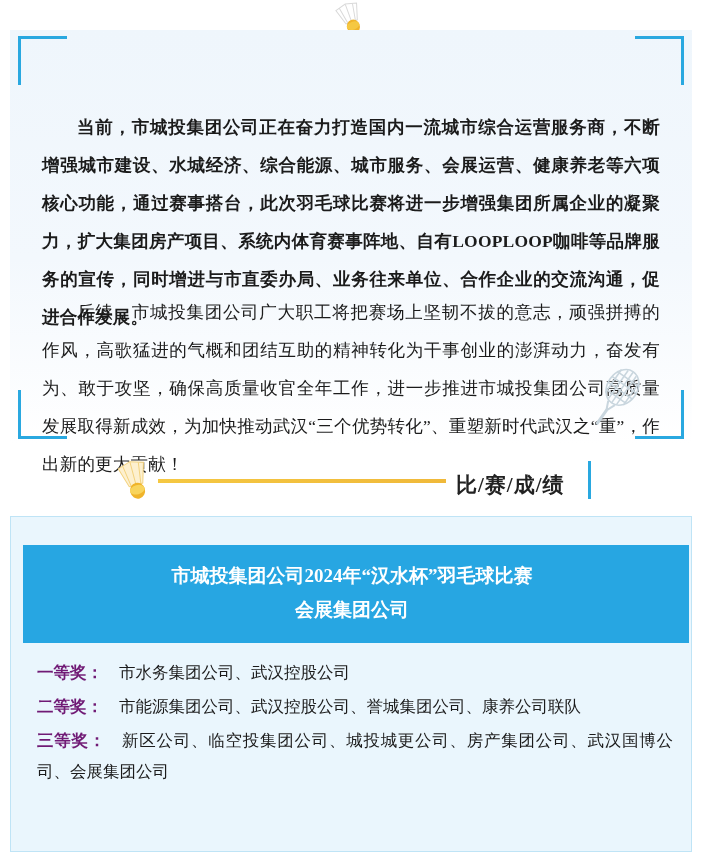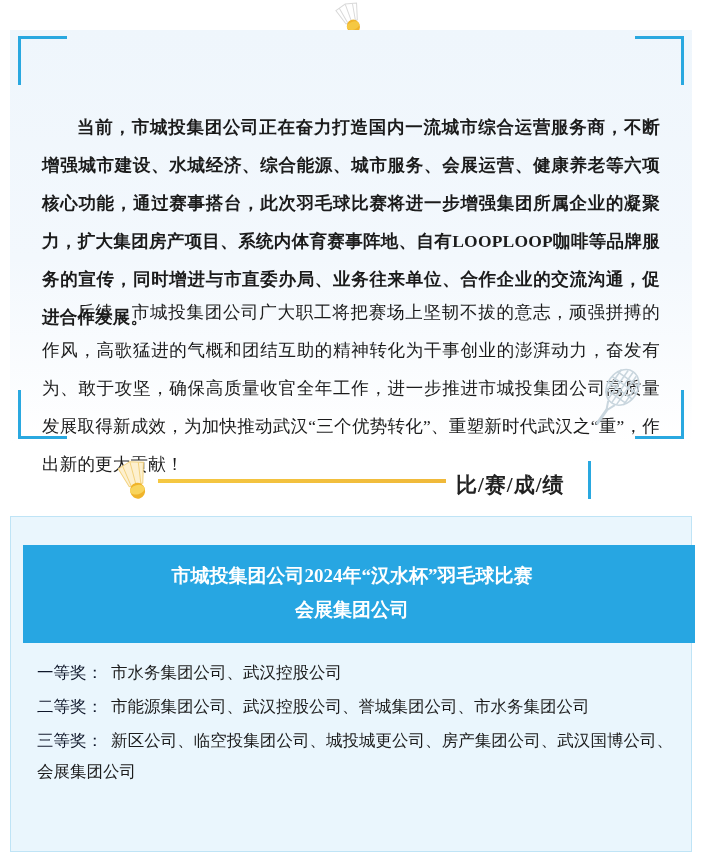--- a/index.html
+++ b/index.html
@@ -128,21 +128,21 @@
     background: #eaf6fd;
     border: 1px solid #bfe4f6;
     box-sizing: border-box;
   }
   .results-title {
     position: absolute;
     left: 12px;
     top: 28px;
     width: 658px;
     background: #27a6e2;
-    padding: 14px 14px 16px 0;
+    padding: 14px 8px 16px 0;
     text-align: center;
     color: #ffffff;
     font-size: 19px;
     font-weight: bold;
     line-height: 34px;
     font-family: "Liberation Serif", serif;
   }
   .results-title .line2 { display: block; }
 
   .awards {
@@ -153,23 +153,23 @@
   }
   .award-row {
     font-size: 16.5px;
     line-height: 31px;
     color: #1b1b1b;
     margin-bottom: 3px;
     font-family: "Liberation Serif", serif;
     text-align: justify;
   }
   .award-label {
-    color: #0f172a;
-    font-weight: normal;
-    margin-right: 8px;
+    color: #701a75;
+    font-weight: bold;
+    margin-right: 16px;
   }
 </style>
 </head>
 <body>
 
 <div class="top-deco">
   <svg class="shuttle-top" viewBox="0 0 42 36">
     <g transform="rotate(-20 21 18)">
       <path d="M10 4 L21 1 L32 4 L27 20 L15 20 Z" fill="#ffffff" stroke="#d9d9d9" stroke-width="1"></path>
       <path d="M14 3 L17 20 M21 1.3 L21 20 M28 3 L25 20" stroke="#d9d9d9" stroke-width="1" fill="none"></path>
@@ -217,19 +217,19 @@
   <div class="results-title">
     <span>市城投集团公司2024年“汉水杯”羽毛球比赛</span>
     <span class="line2">会展集团公司</span>
   </div>
 
   <div class="awards">
     <div class="award-row">
       <span class="award-label">一等奖：</span><span>市水务集团公司、武汉控股公司</span>
     </div>
     <div class="award-row">
-      <span class="award-label">二等奖：</span><span>市能源集团公司、武汉控股公司、誉城集团公司、市水务集团公司</span>
+      <span class="award-label">二等奖：</span><span>市能源集团公司、武汉控股公司、誉城集团公司、康养公司联队</span>
     </div>
     <div class="award-row">
       <span class="award-label">三等奖：</span><span>新区公司、临空投集团公司、城投城更公司、房产集团公司、武汉国博公司、会展集团公司</span>
     </div>
   </div>
 </div>
 
 </body></html>

